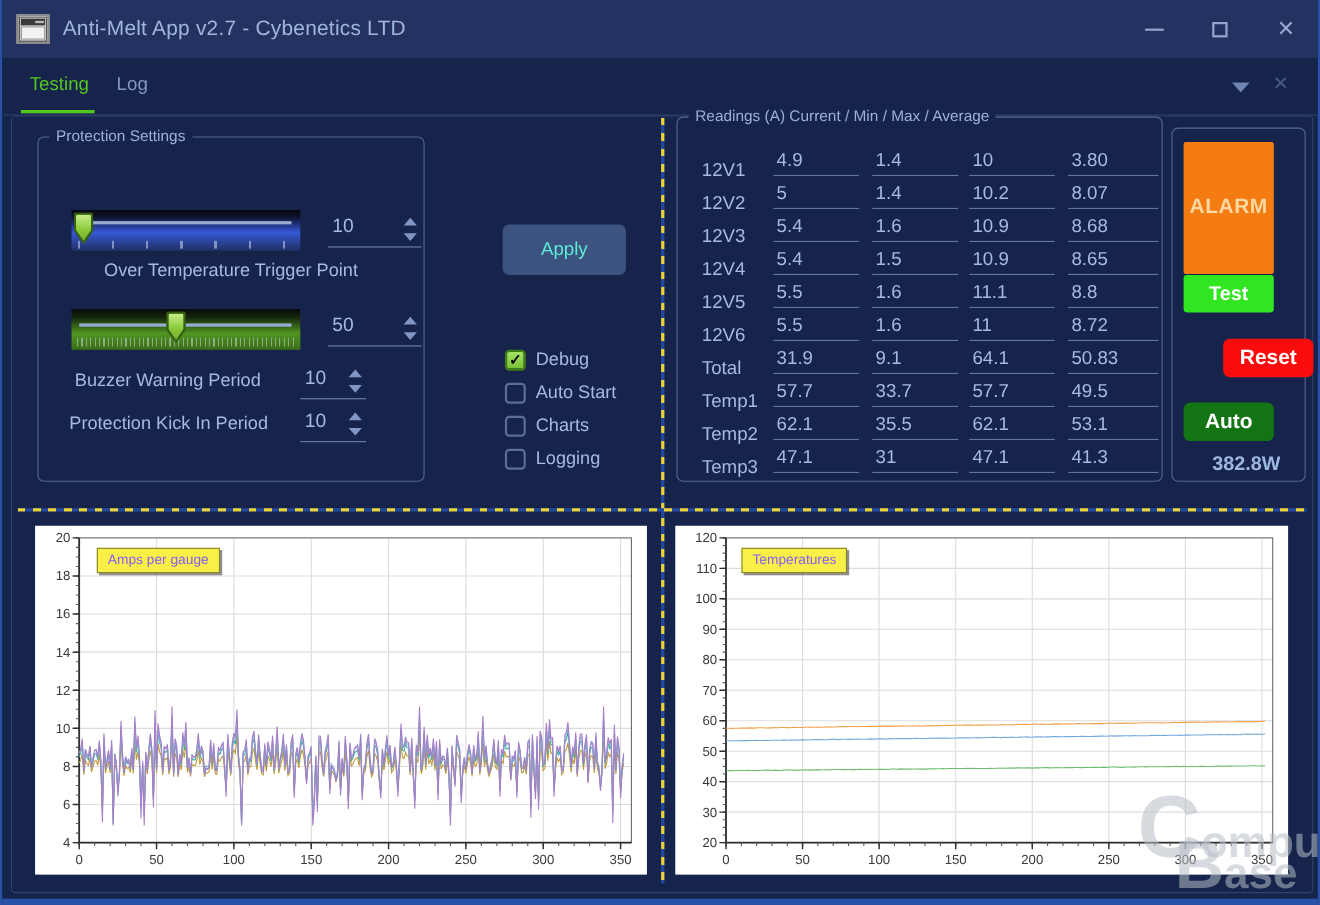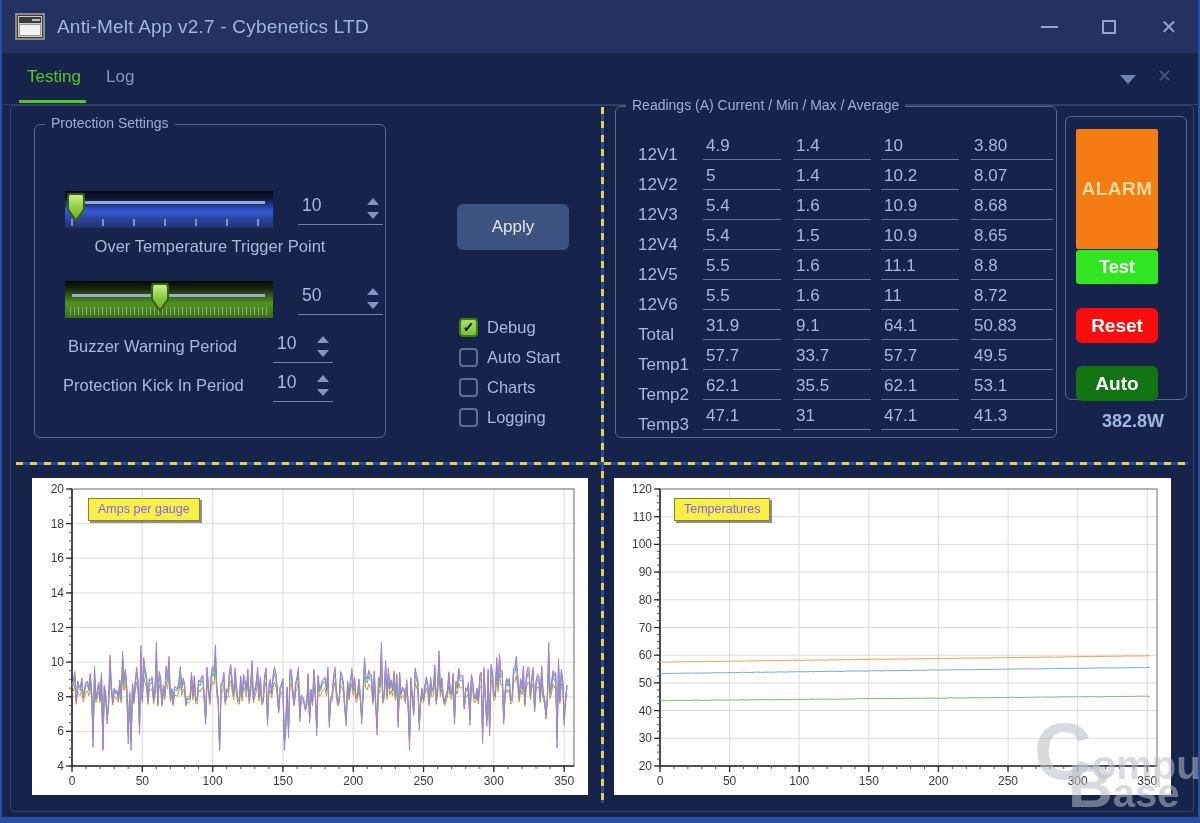--- a/index.html
+++ b/index.html
@@ -45,24 +45,24 @@
   .handle i{position:absolute;left:2px;right:2px;top:2px;bottom:3px;clip-path:polygon(6% 0,94% 0,100% 8%,100% 58%,50% 100%,0 58%,0 8%);background:linear-gradient(180deg,#c9ee8b 0%,#8ccb3d 55%,#6fae2d 100%);}
   .spin{position:absolute;border-bottom:1px solid #6d84ad;display:flex;align-items:flex-start;}
   .spin .val{color:var(--text,#a6badf);font-size:17.5px;flex:1;padding-left:4px;}
   .spin .arrows{display:flex;flex-direction:column;gap:7px;padding-top:3px;padding-right:4px;}
   .tri-up{width:0;height:0;border-left:6px solid transparent;border-right:6px solid transparent;border-bottom:7px solid #8196c4;}
   .tri-down{width:0;height:0;border-left:6px solid transparent;border-right:6px solid transparent;border-top:7px solid #8196c4;}
   .row-label{position:absolute;color:var(--text,#a6badf);font-size:16.5px;}
   
   .btn{position:absolute;display:flex;align-items:center;justify-content:center;color:#fff;cursor:default;}
   .btn-apply-defaults{background:var(--apply_green,#2bde1e);border-radius:3px;font-weight:bold;font-size:15.5px;}
-  .btn-apply{background:var(--apply_blue,#3c5380);border-radius:6px;font-size:17px;color:#e5e5e5;}
+  .btn-apply{background:var(--apply_blue,#3c5380);border-radius:6px;font-size:17px;color:#5eead4;}
   .alarm-box{background:var(--alarm_orange,#f57c13);border-radius:2px;color:var(--alarm_text,#fcd9a0);font-weight:bold;font-size:19px;letter-spacing:.5px;}
   .btn-test{background:var(--test_green,#30e620);border-radius:3px;font-weight:bold;font-size:18px;}
-  .btn-reset{background:var(--reset_red,#fb0c0c);border-radius:6px;font-weight:bold;font-size:19px;}
+  .btn-reset{background:var(--reset_red,#fb0c0c);border-radius:6px;font-weight:bold;font-size:19px;margin-left:36px;}
   .btn-close{background:var(--close_green,#137413);border-radius:6px;font-weight:bold;font-size:19px;}
   .power-clip{position:absolute;overflow:hidden;white-space:nowrap;color:#9db7e0;font-weight:bold;font-size:18px;}
   
   .cb-col{position:absolute;left:457px;top:312px;}
   .cb-row{display:flex;align-items:center;height:30px;}
   .cb-box{width:19px;height:19px;border-radius:4px;border:2px solid #5a6e99;display:flex;align-items:center;justify-content:center;font-size:14px;font-weight:bold;color:#000;}
   .cb-box.checked{border:2px solid #3f7d12;background:linear-gradient(180deg,#a4e263,#79c036);}
   .cb-label{margin-left:9px;color:var(--text,#a6badf);font-size:16.5px;}
   
   .r-row{position:relative;height:30px;}
@@ -262,21 +262,21 @@
         <div class="r-row">
           <span class="r-label">Temp3</span>
           <span class="r-cell c0">47.1</span>
           <span class="r-cell c1">31</span>
           <span class="r-cell c2">47.1</span>
           <span class="r-cell c3">41.3</span>
         </div>
       </div>
   </div>
 
-  <div class="groupbox" style="left:1063px;top:116px;width:122px;height:284px;">
+  <div class="groupbox" style="left:1063px;top:116px;width:122px;height:322px;">
     <div class="btn alarm-box" style="left:10px;top:12px;width:82px;height:120px;">ALARM</div>
     <div class="btn btn-test" style="left:10px;top:133px;width:82px;height:34px;">Test</div>
     <div class="btn btn-reset" style="left:10px;top:191px;width:82px;height:35px;">Reset</div>
     <div class="btn btn-close" style="left:10px;top:249px;width:82px;height:35px;">Auto</div>
     <div class="power-clip" style="left:36px;top:294px;width:62px;height:24px;">382.8W</div>
   </div>
 
   <div class="chart-panel" style="left:30px;top:478px;width:556px;height:317px;">
     <svg id="chart-svg-0" width="556" height="317">
         <rect x="0" y="0" width="556" height="317" fill="#ffffff"></rect>

